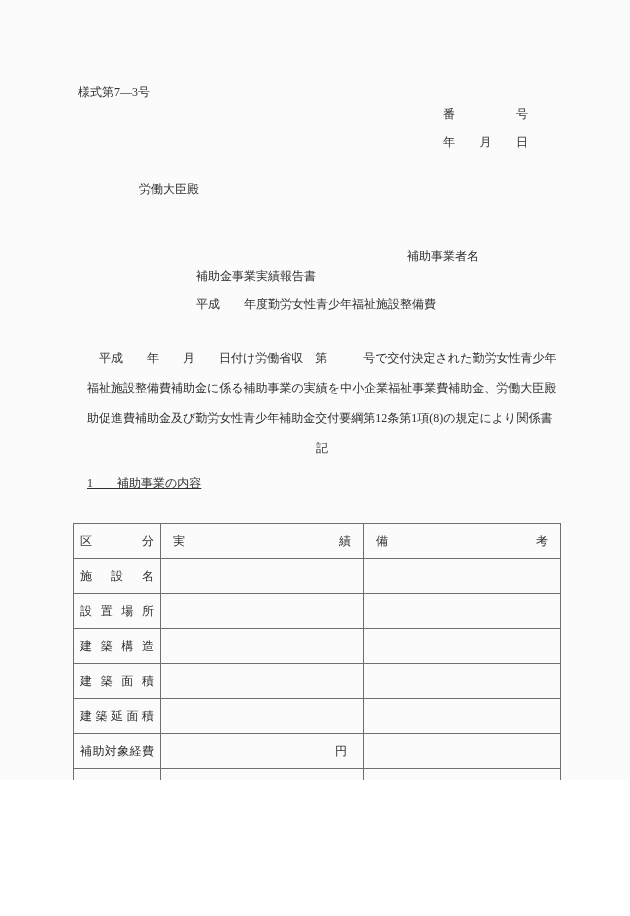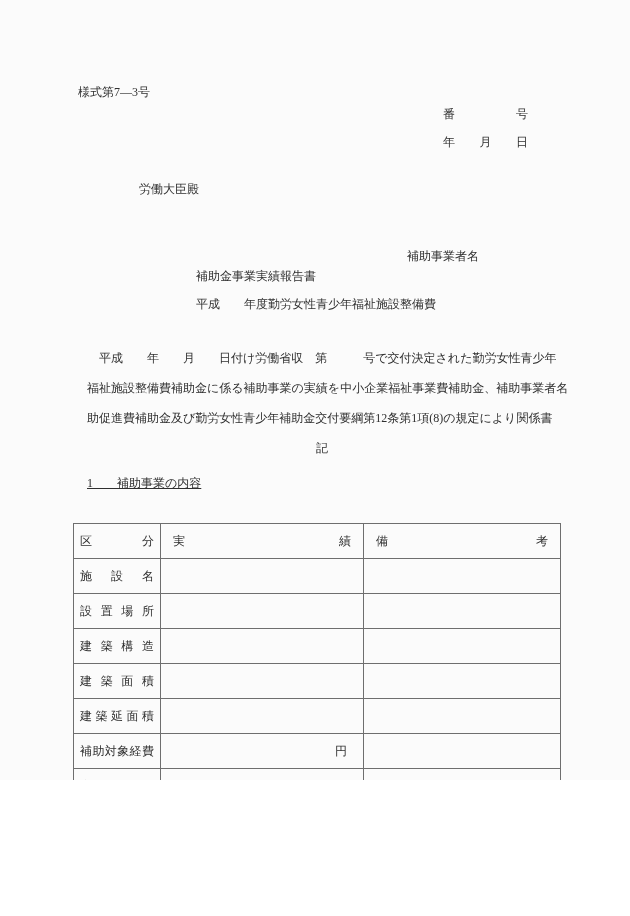--- a/index.html
+++ b/index.html
@@ -73,21 +73,21 @@
 
   <div class="abs applicant">補助事業者名</div>
 
   <div class="abs title-block">
     <div class="line">補助金事業実績報告書</div>
     <div class="line">平成　　年度勤労女性青少年福祉施設整備費</div>
   </div>
 
   <div class="abs body-block">
     <div class="line indent">平成　　年　　月　　日付け労働省収　第　　　号で交付決定された勤労女性青少年</div>
-    <div class="line">福祉施設整備費補助金に係る補助事業の実績を中小企業福祉事業費補助金、補助事業者名</div>
+    <div class="line">福祉施設整備費補助金に係る補助事業の実績を中小企業福祉事業費補助金、労働大臣殿</div>
     <div class="line">助促進費補助金及び勤労女性青少年補助金交付要綱第12条第1項(8)の規定により関係書</div>
     <div class="center">記</div>
   </div>
 
   <div class="abs section-heading">1　　補助事業の内容</div>
 
   <table class="report-table">
     <colgroup>
         <col class="w1">
         <col class="w2">

